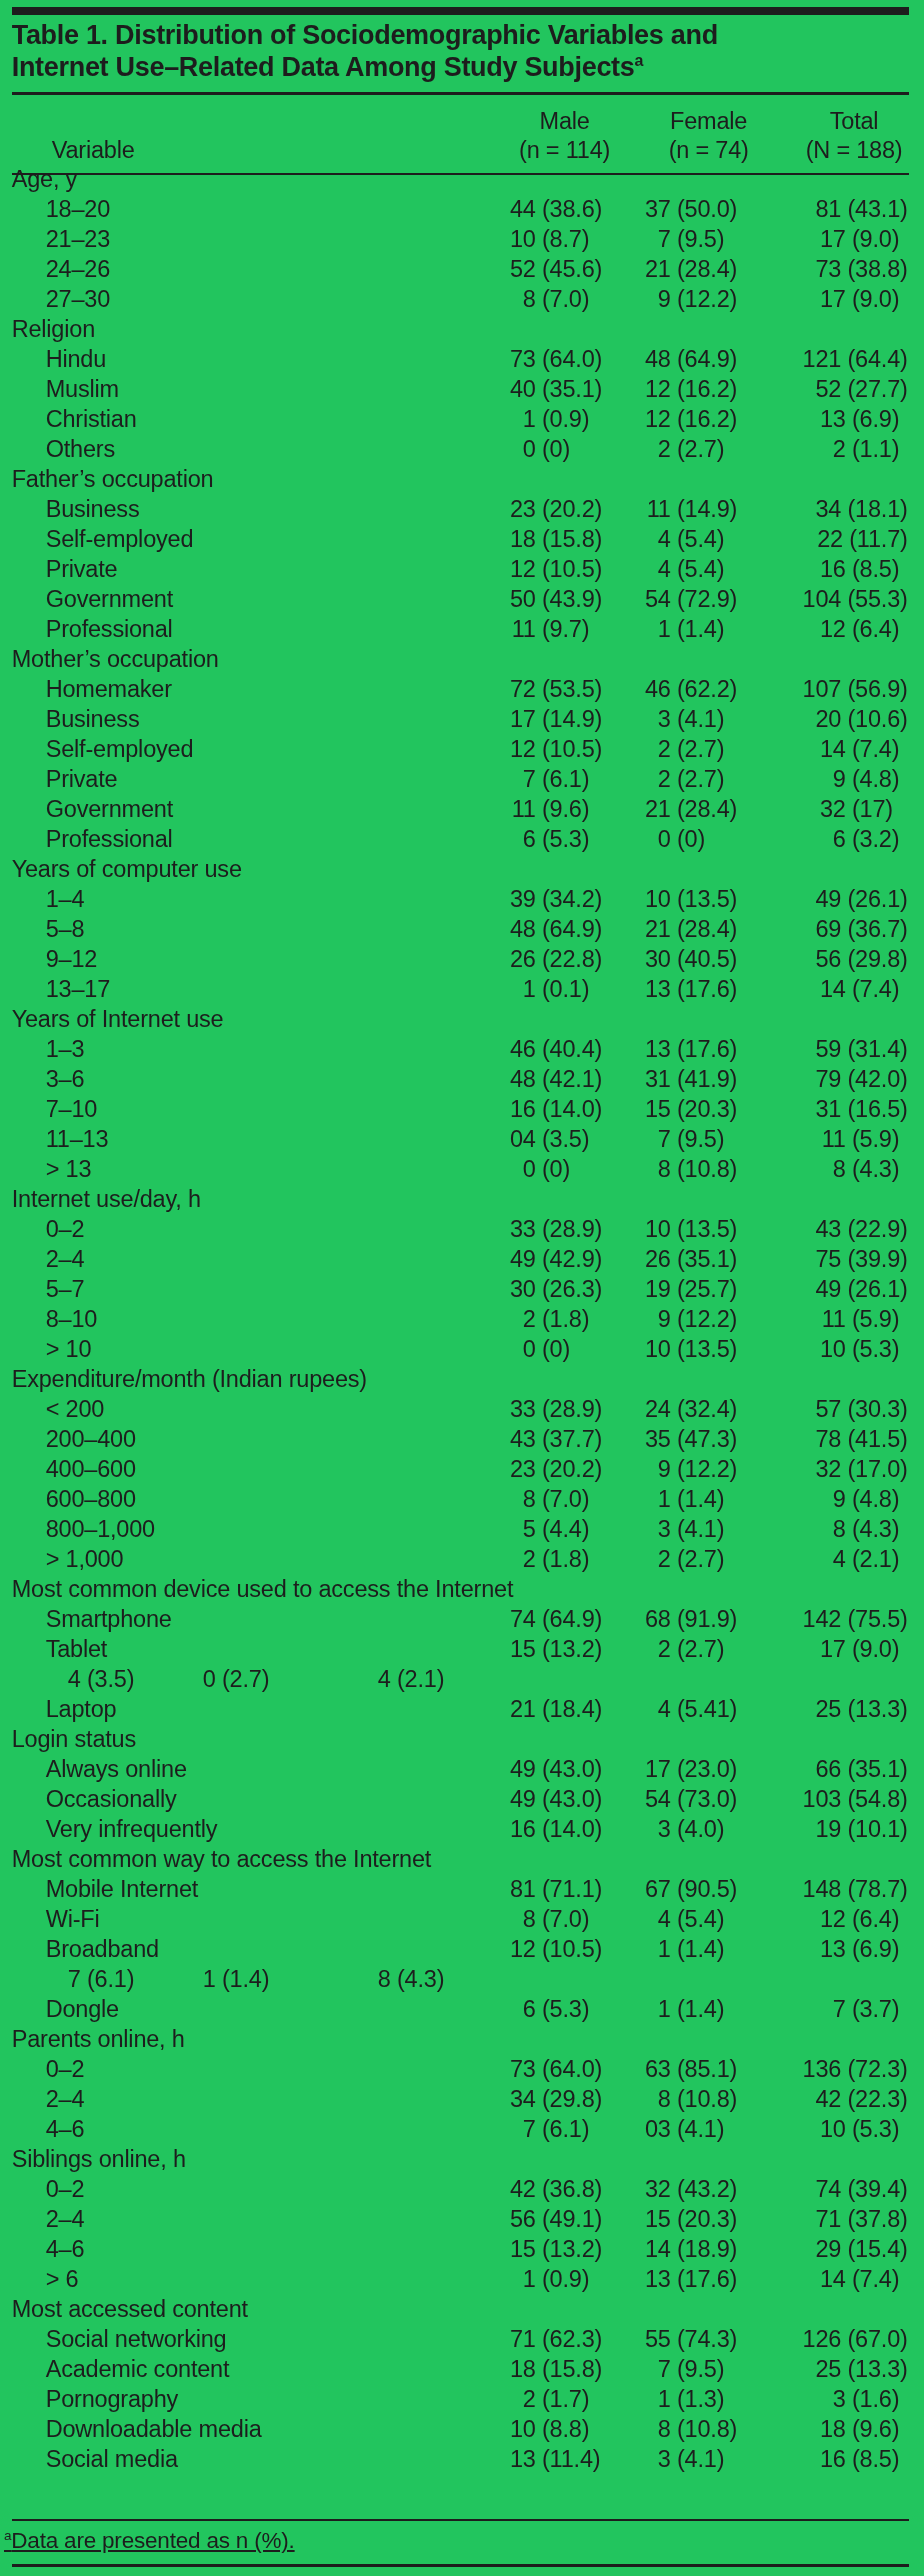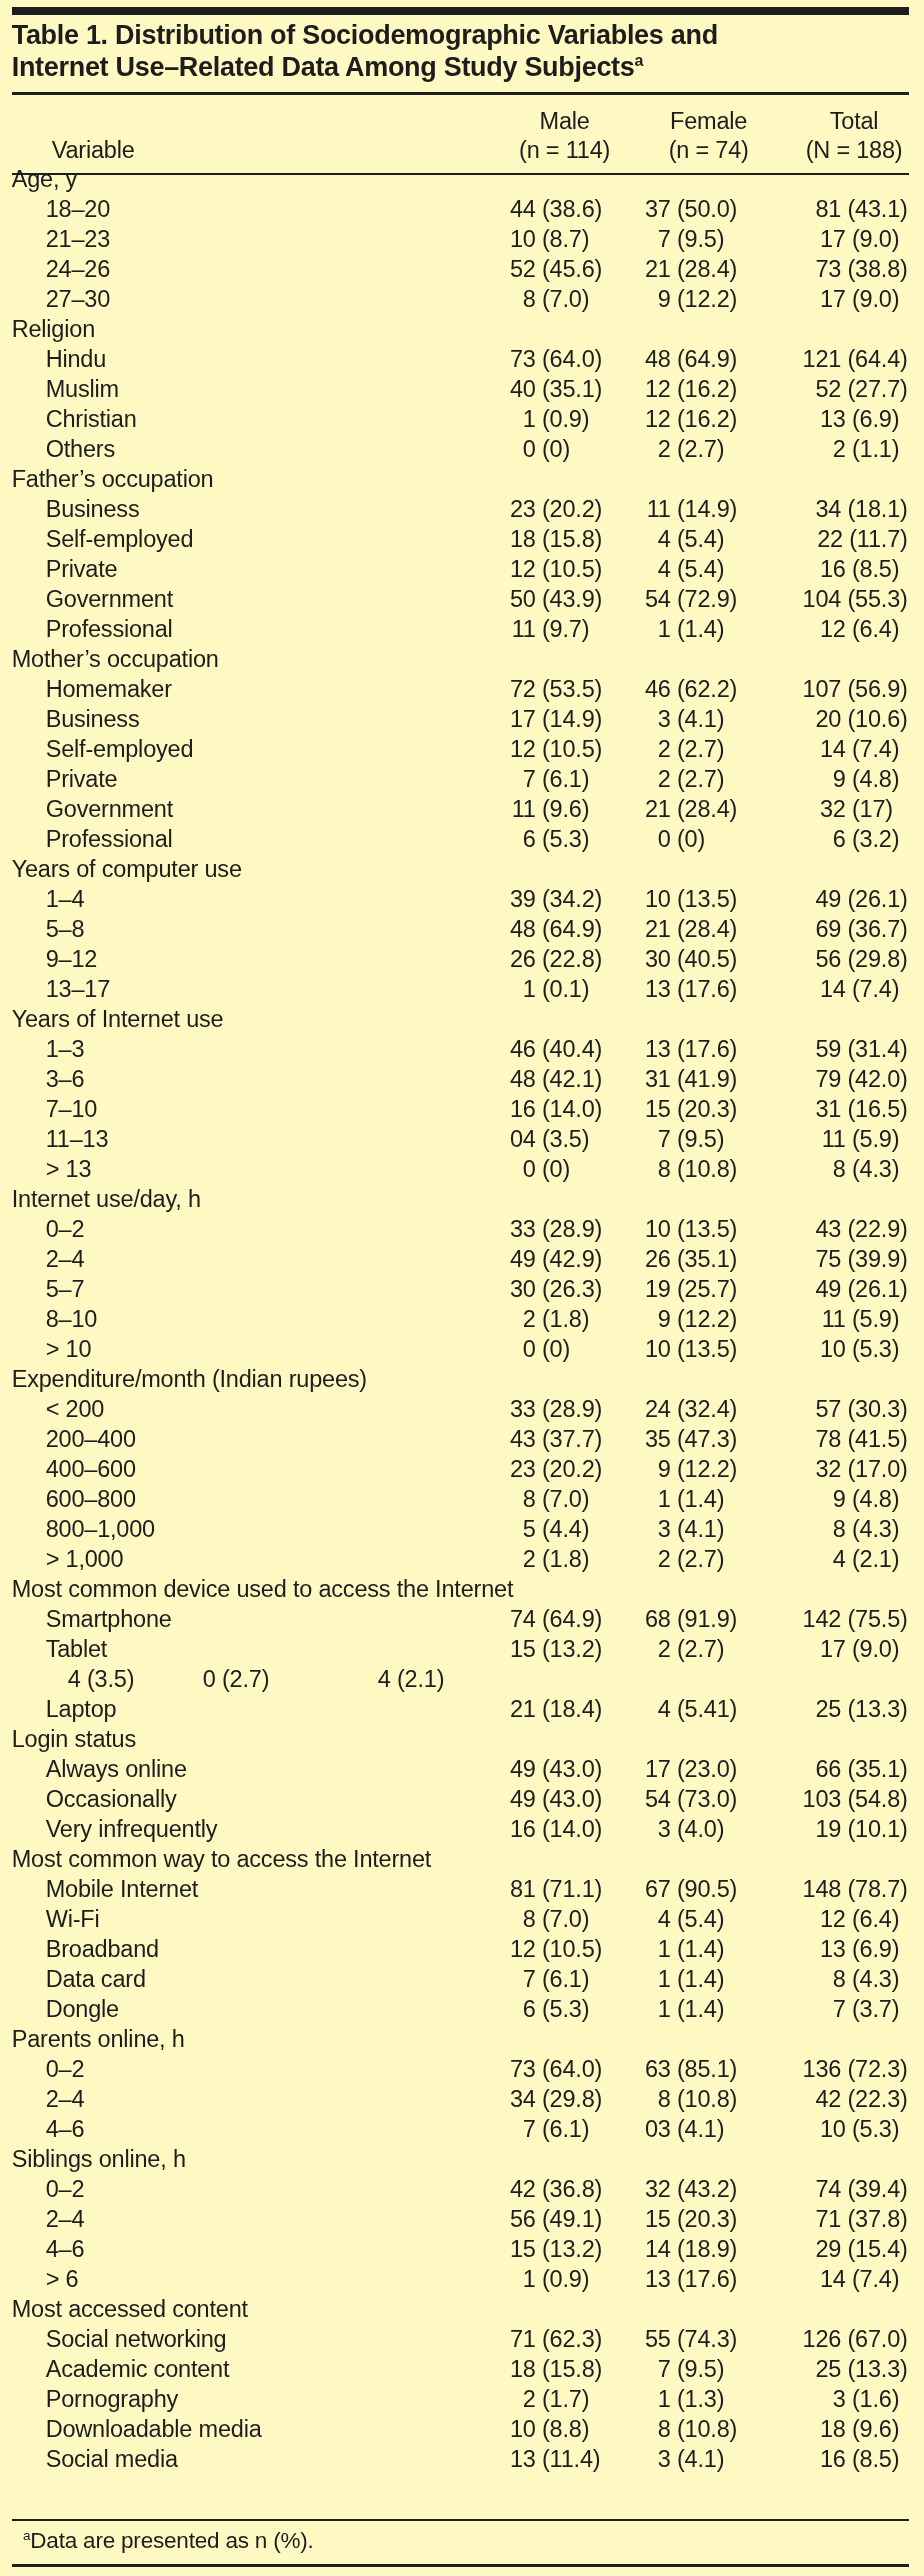--- a/index.html
+++ b/index.html
@@ -1,18 +1,18 @@
 <!DOCTYPE html>
 <html style="font-size:14.4px"><head>
 <meta charset="utf-8">
 <style>
   * { margin:0; padding:0; box-sizing:border-box; }
   html,body { background:#ffffff; }
   .canvas {
-    position:relative; width:925px; height:2576px; background:#fef9c3;
+    position:relative; width:925px; height:2576px; background:#22c55e;
     color:#1d1d1d; font-family:"Liberation Sans","DejaVu Sans",sans-serif;
     overflow:hidden;
   }
   .topbar { position:absolute; left:11.7px; top:7.2px; width:897px; height:8px; background:#1d1d1d; }
   .title {
     position:absolute; left:11.7px; top:19px; width:904px;
     font-size:27px; line-height:32px; font-weight:bold; letter-spacing:-0.3px;
   }
   .title sup { font-size:16px; line-height:0; }
   .rule-title  { position:absolute; left:11.7px; top:92px;  width:897px; height:2.7px;   background:#1d1d1d; }
@@ -34,21 +34,21 @@
   .indent { padding-left:34px; }
   .c-m { width:144px; display:flex; }
   .c-f { width:133px; display:flex; }
   .c-t { width:164px; display:flex; }
   .n { text-align:right; }
   .c-m .n { width:69px; }
   .c-f .n { width:60px; }
   .c-t .n { width:102px; }
   .p { padding-left:6.3px; }
   .rule-foot   { position:absolute; left:11.7px; top:2519px; width:897px; height:1.8px;   background:#1d1d1d; }
-  .footnote { position:absolute; left:23px; top:2525px; width:897px; font-size:22.5px; line-height:31px; letter-spacing:-0.2px; }
+  .footnote { position:absolute; left:4px; top:2525px; width:897px; font-size:22.5px; line-height:31px; letter-spacing:-0.2px;text-decoration:underline; }
   .footnote sup { font-size:13.5px; line-height:0; }
   .rule-bottom { position:absolute; left:11.7px; top:2564px; width:897px; height:2.7px;  background:#1d1d1d; }
 </style>
 </head>
 <body>
 
 <div class="canvas">
   <div class="topbar"></div>
 
   <div class="title">
@@ -838,21 +838,20 @@
         <div class="c-f">
           <div class="n">1</div>
           <div class="p">(1.4)</div>
         </div>
         <div class="c-t">
           <div class="n">13</div>
           <div class="p">(6.9)</div>
         </div>
       </div>
       <div class="row">
-        <div class="c-var indent">Data card</div>
         <div class="c-m">
           <div class="n">7</div>
           <div class="p">(6.1)</div>
         </div>
         <div class="c-f">
           <div class="n">1</div>
           <div class="p">(1.4)</div>
         </div>
         <div class="c-t">
           <div class="n">8</div>

